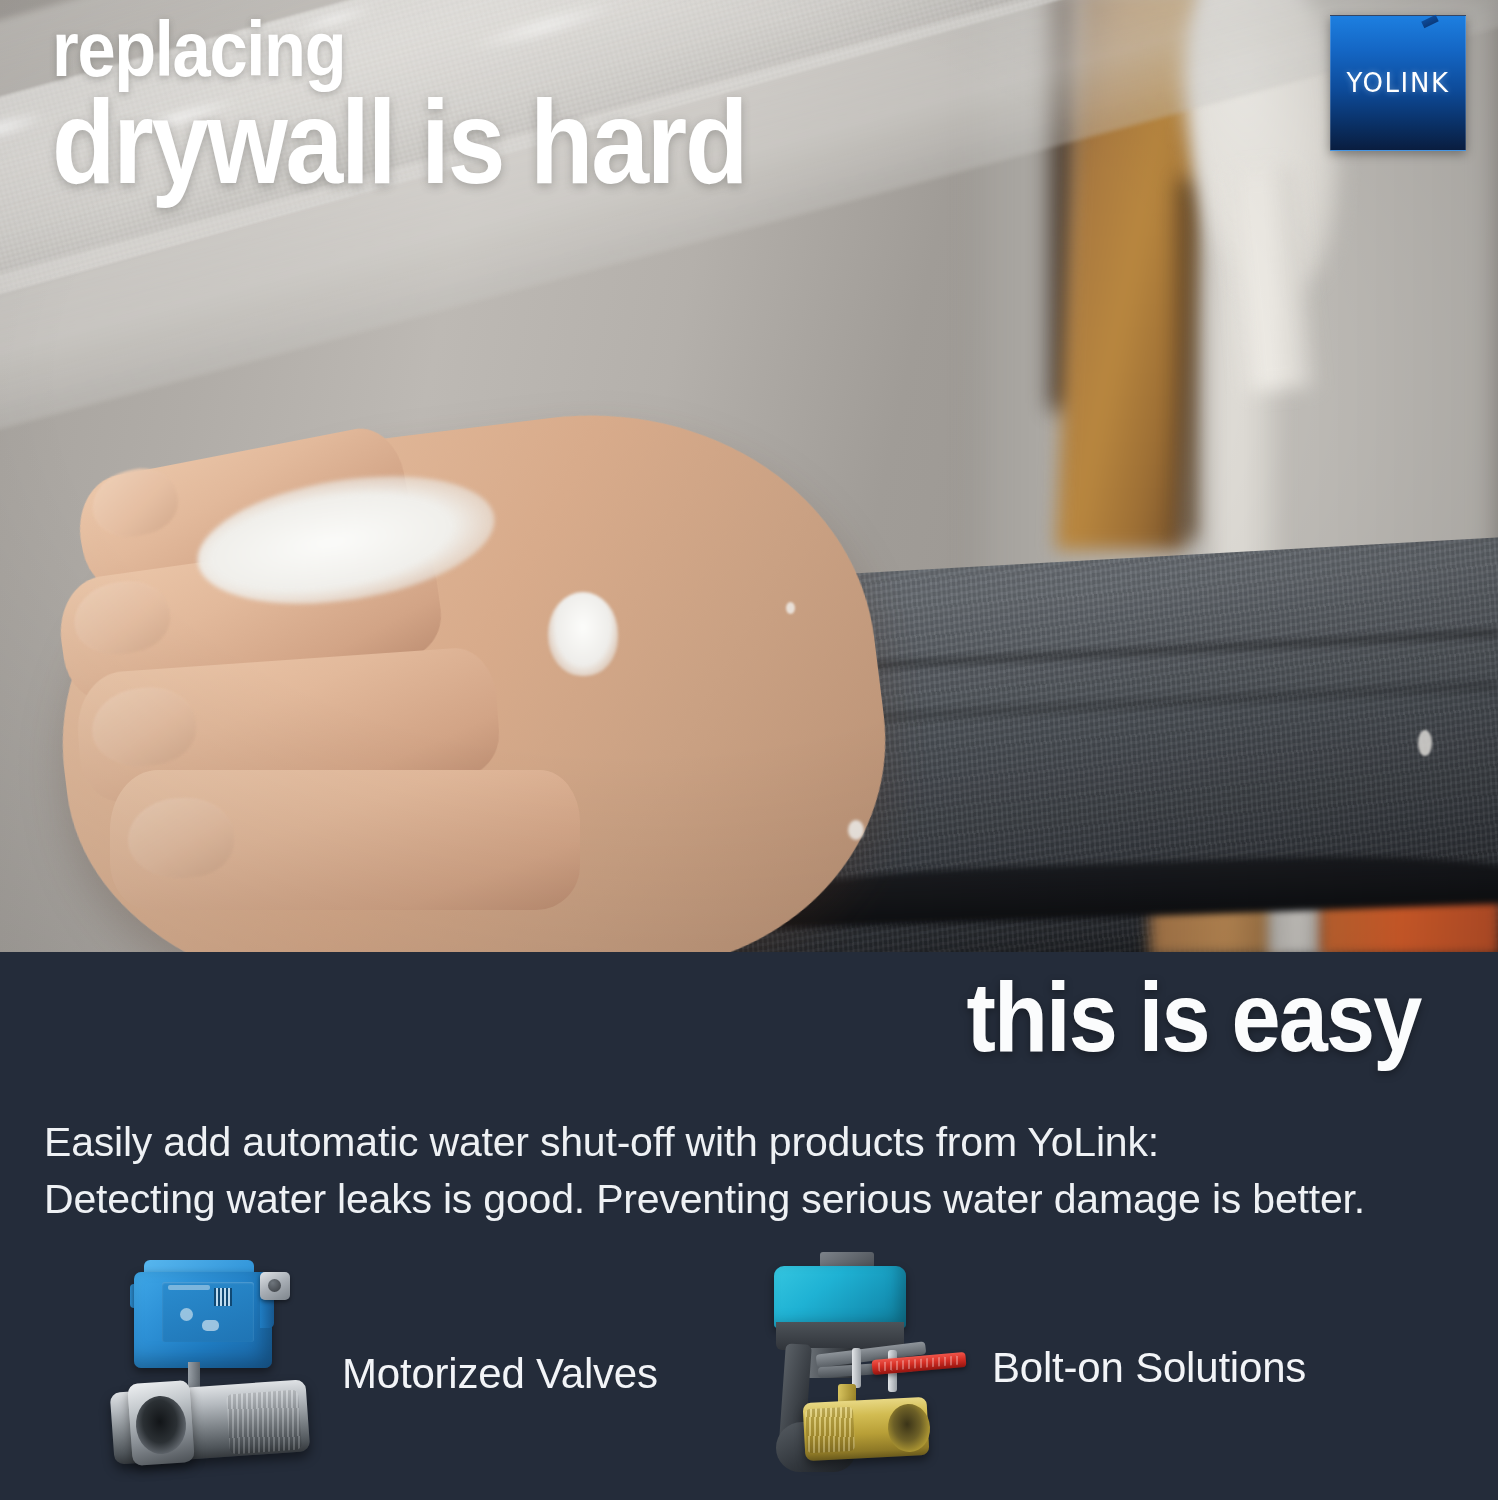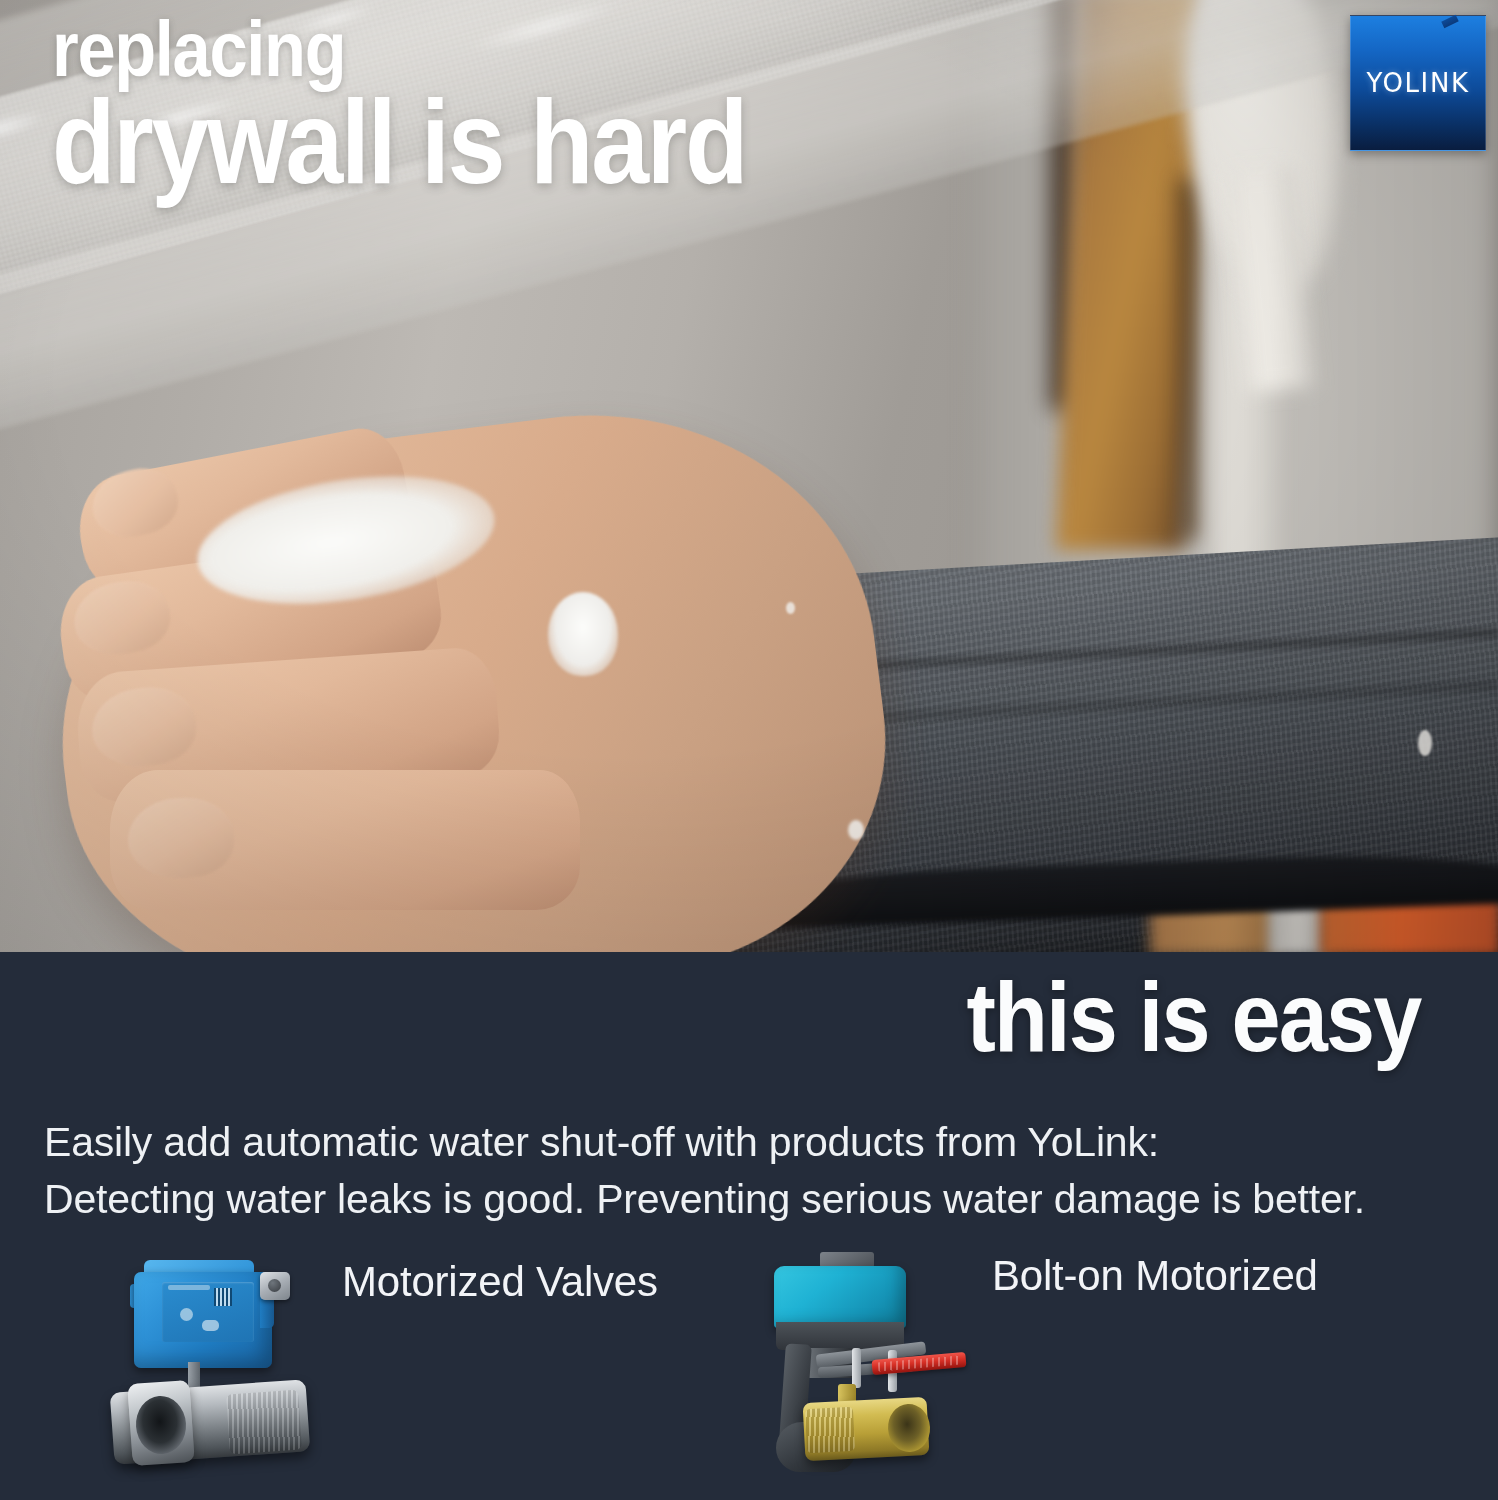--- a/index.html
+++ b/index.html
@@ -277,21 +277,20 @@
     position: absolute;
     left: 1330px; top: 15px;
     width: 134px; height: 134px;
     z-index: 10;
     background: linear-gradient(180deg, #1d7fe0 0%, #1466c4 26%, #0d4a98 56%, #0a2f63 82%, #091d3f 100%);
     border: 1px solid rgba(255,255,255,.18);
     box-shadow: 0 3px 10px rgba(0,0,0,.35);
     display: flex;
     align-items: center;
     justify-content: center;
-    margin-left: 20px;
   }
   .logo-text {
     color: #fff;
     font-size: 26px;
     font-weight: 400;
     letter-spacing: 1.6px;
     font-family: "DejaVu Sans", sans-serif;
     position: relative;
     text-shadow: 0 0 6px rgba(190,225,255,.45);
   }
@@ -338,20 +337,21 @@
 
   
   .product-row {
     position: absolute;
     left: 0; top: 300px;
     width: 1498px; height: 248px;
   }
   .product {
     position: absolute;
     display: flex;
+    align-items: center;
     gap: 22px;
   }
   .product-a { left: 110px; top: 6px; }
   .product-b { left: 760px; top: 0px; }
   .product-label {
     color: #f2f4f7;
     font-size: 42px;
     font-weight: 400;
     letter-spacing: -.2px;
     white-space: nowrap;
@@ -647,18 +647,18 @@
           <div class="bo-arm"></div>
           <div class="bo-arm2"></div>
           <div class="bo-bolt1"></div>
           <div class="bo-bolt2"></div>
           <div class="bo-lever"></div>
           <div class="bo-brass-stem"></div>
           <div class="bo-brass"></div>
           <div class="bo-brass-thread"></div>
           <div class="bo-brass-bore"></div>
         </div>
-        <div class="product-label">Bolt-on Motorized</div>
+        <div class="product-label">Bolt-on Solutions</div>
       </div>
 
     </div>
   </div>
 </div>
 
 </body></html>

